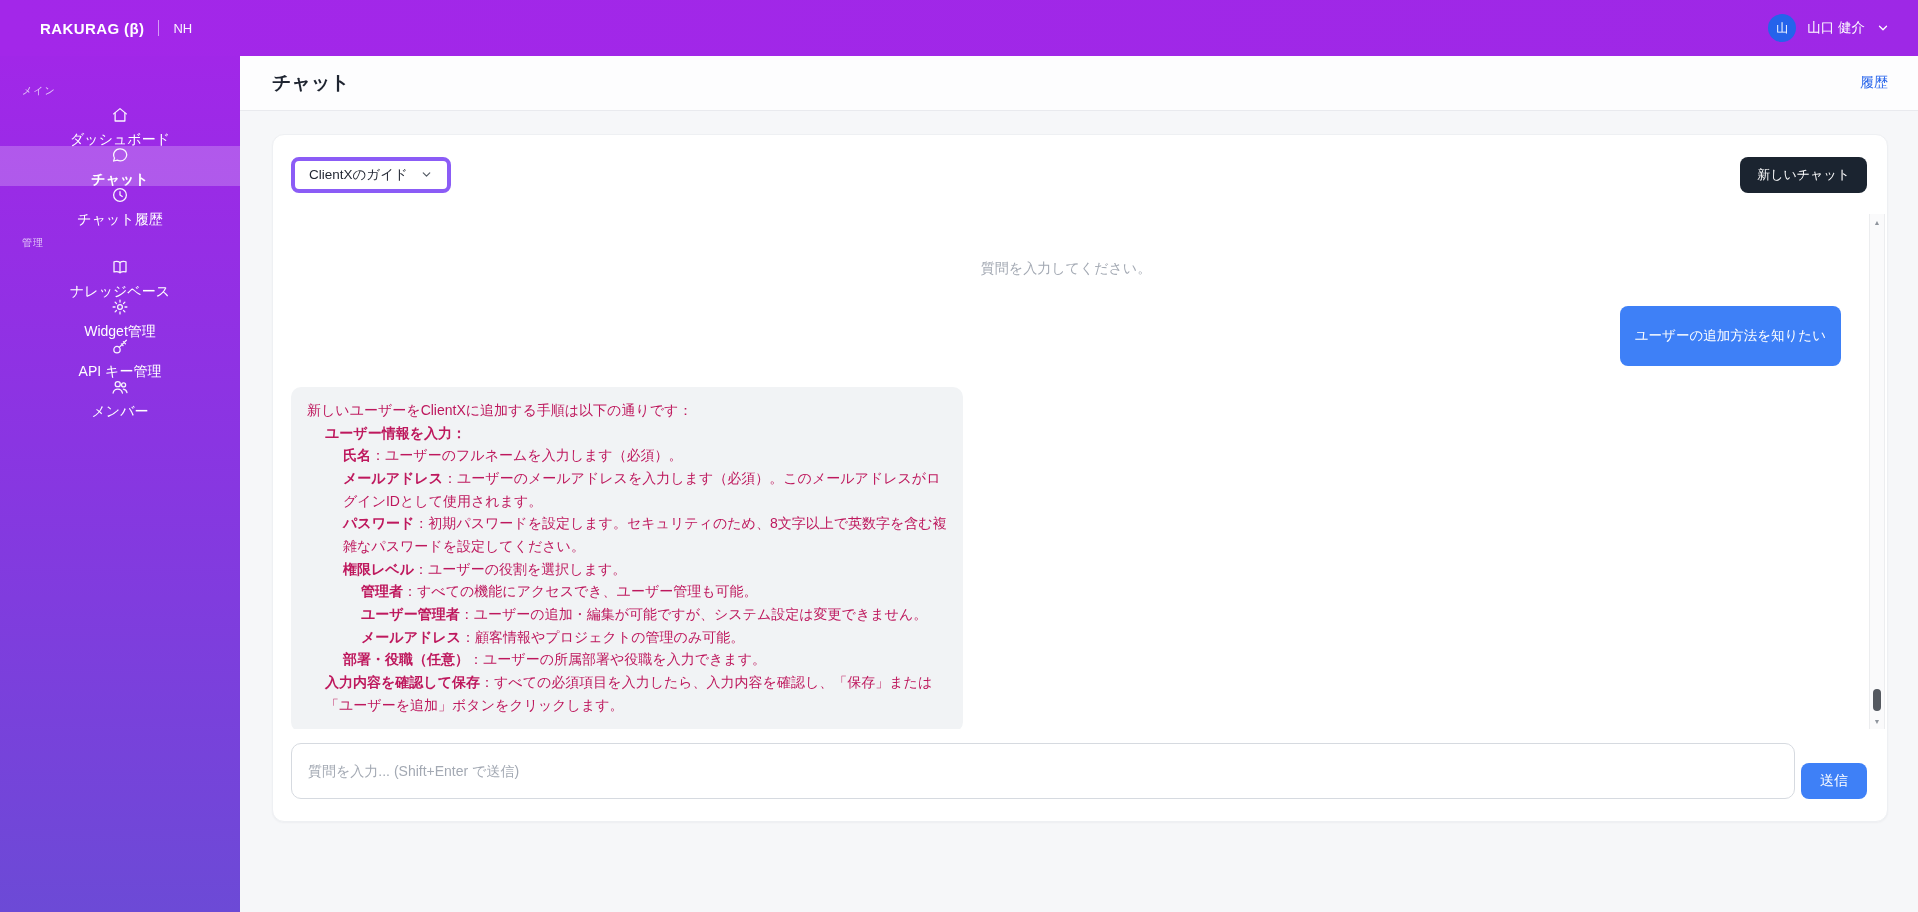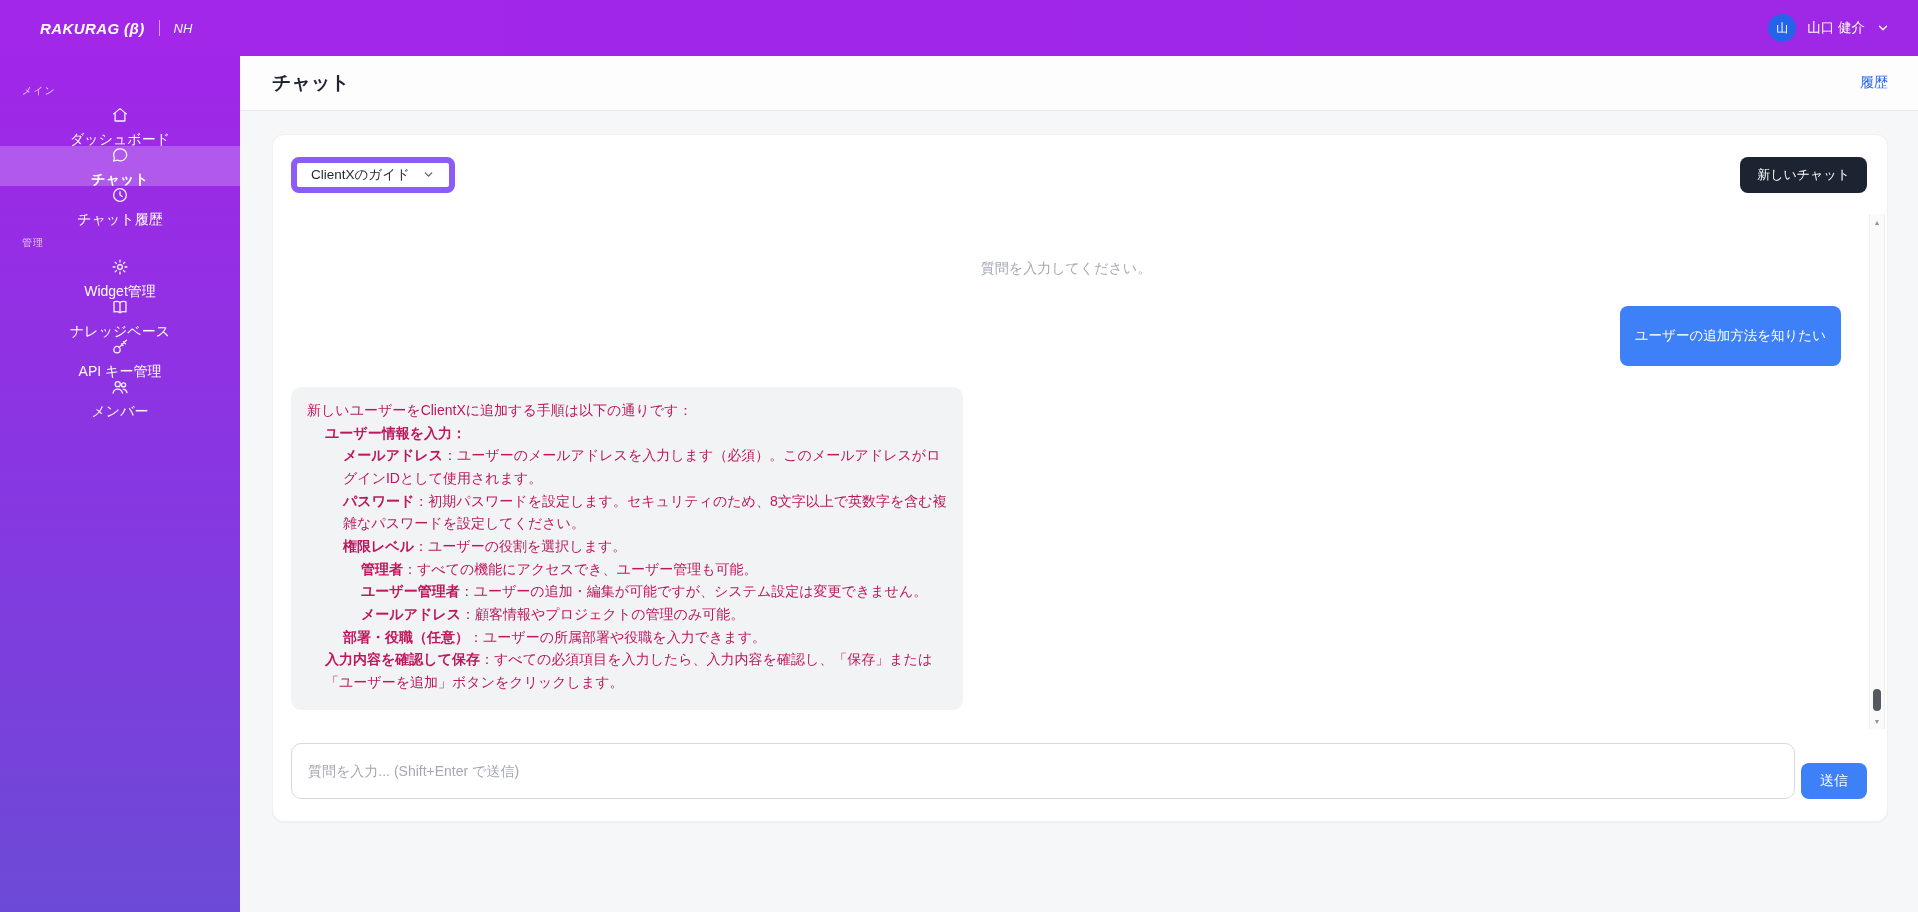--- a/index.html
+++ b/index.html
@@ -11,21 +11,21 @@
   }
   .app { width:100%; height:100%; display:flex; flex-direction:column; }
 
   
   .topbar {
     height:56px; flex:0 0 56px;
     background:linear-gradient(90deg,#A327E9 0%, #9E28E6 100%);
     display:flex; align-items:center; justify-content:space-between;
     padding:0 28px 0 40px; color:#fff;
   }
-  .topbar-left { display:flex; align-items:center;font-style:italic; }
+  .topbar-left { display:flex; align-items:center; }
   .brand { font-size:15px; font-weight:700; letter-spacing:.4px; }
   .brand-divider { width:1px; height:16px; background:rgba(255,255,255,.55); margin:0 14px; }
   .workspace { font-size:13px; color:rgba(255,255,255,.95); }
   .topbar-right { display:flex; align-items:center; gap:11px; cursor:pointer; }
   .avatar {
     width:28px; height:28px; border-radius:50%; background:#2563EB;
     display:flex; align-items:center; justify-content:center;
     font-size:12px; color:#fff;
   }
   .user-name { font-size:13.5px; }
@@ -74,21 +74,21 @@
   }
 
   
   .card-toolbar {
     flex:0 0 79px; display:flex; align-items:center; justify-content:space-between;
     padding:0 20px 0 18px;
   }
   .guide-select {
     display:inline-flex; align-items:center; gap:12px;
     height:36px; padding:0 14px;
-    background:#fff; border:6px solid #8b5cf6; border-radius:8px;
+    background:#fff; border:4px solid #8b5cf6; border-radius:8px;
     font-family:inherit; font-size:13.5px; color:#1F2430; cursor:pointer;
   }
   .guide-select .chev { width:13px; height:13px; color:#555C66; }
   .new-chat {
     height:36px; padding:0 17px;
     background:#1B2430; color:#fff; border:none; border-radius:8px;
     font-family:inherit; font-size:13px; cursor:pointer;
   }
 
   
@@ -192,34 +192,34 @@
               <circle cx="12" cy="12" r="8.5"></circle>
               <path d="M12 7.5V12l3 2"></path>
             </svg>
           </span>
           <span class="side-label">チャット履歴</span>
         </div>
         <div class="side-group-label">管理</div>
         <div class="side-item">
           <span class="icon">
             <svg viewBox="0 0 24 24" fill="none" stroke="currentColor" stroke-width="1.7" stroke-linecap="round" stroke-linejoin="round">
+              <path d="M12 6c-2.2-1.6-5.2-1.7-8-1v13.5c2.8-.7 5.8-.6 8 1 2.2-1.6 5.2-1.7 8-1V5c-2.8-.7-5.8-.6-8 1z"></path>
+              <path d="M12 6v13.5"></path>
+            </svg>
+          </span>
+          <span class="side-label">ナレッジベース</span>
+        </div>
+        <div class="side-item">
+          <span class="icon">
+            <svg viewBox="0 0 24 24" fill="none" stroke="currentColor" stroke-width="1.7" stroke-linecap="round" stroke-linejoin="round">
               <circle cx="12" cy="12" r="3.2"></circle>
               <path d="M12 2.8v2.6M12 18.6v2.6M2.8 12h2.6M18.6 12h2.6M5.5 5.5l1.8 1.8M16.7 16.7l1.8 1.8M18.5 5.5l-1.8 1.8M7.3 16.7l-1.8 1.8"></path>
             </svg>
           </span>
           <span class="side-label">Widget管理</span>
-        </div>
-        <div class="side-item">
-          <span class="icon">
-            <svg viewBox="0 0 24 24" fill="none" stroke="currentColor" stroke-width="1.7" stroke-linecap="round" stroke-linejoin="round">
-              <path d="M12 6c-2.2-1.6-5.2-1.7-8-1v13.5c2.8-.7 5.8-.6 8 1 2.2-1.6 5.2-1.7 8-1V5c-2.8-.7-5.8-.6-8 1z"></path>
-              <path d="M12 6v13.5"></path>
-            </svg>
-          </span>
-          <span class="side-label">ナレッジベース</span>
         </div>
         <div class="side-item">
           <span class="icon">
             <svg viewBox="0 0 24 24" fill="none" stroke="currentColor" stroke-width="1.7" stroke-linecap="round" stroke-linejoin="round">
               <circle cx="8" cy="15.5" r="4.2"></circle>
               <path d="M11 12.5 20.5 3M16.5 5l2.8 2.8M13.8 7.8l2.2 2.2"></path>
             </svg>
           </span>
           <span class="side-label">API キー管理</span>
         </div>
@@ -258,20 +258,21 @@
             <button class="new-chat">新しいチャット</button>
           </div>
 
           <div class="chat-area">
             <div class="chat-scroll">
               <div class="hint">質問を入力してください。</div>
               <div class="bubble-user">ユーザーの追加方法を知りたい</div>
               <div class="bubble-assistant" id="assistant-message">
                   <p class="line" style="padding-left: 0px;"><span>新しいユーザーをClientXに追加する手順は以下の通りです：</span></p>
                   <p class="line" style="padding-left: 18px;"><span class="bold">ユーザー情報を入力：</span></p>
+                  <p class="line" style="padding-left: 36px;"><span class="bold">氏名</span><span>：ユーザーのフルネームを入力します（必須）。</span></p>
                   <p class="line" style="padding-left: 36px;"><span class="bold">メールアドレス</span><span>：ユーザーのメールアドレスを入力します（必須）。このメールアドレスがログインIDとして使用されます。</span></p>
                   <p class="line" style="padding-left: 36px;"><span class="bold">パスワード</span><span>：初期パスワードを設定します。セキュリティのため、8文字以上で英数字を含む複雑なパスワードを設定してください。</span></p>
                   <p class="line" style="padding-left: 36px;"><span class="bold">権限レベル</span><span>：ユーザーの役割を選択します。</span></p>
                   <p class="line" style="padding-left: 54px;"><span class="bold">管理者</span><span>：すべての機能にアクセスでき、ユーザー管理も可能。</span></p>
                   <p class="line" style="padding-left: 54px;"><span class="bold">ユーザー管理者</span><span>：ユーザーの追加・編集が可能ですが、システム設定は変更できません。</span></p>
                   <p class="line" style="padding-left: 54px;"><span class="bold">メールアドレス</span><span>：顧客情報やプロジェクトの管理のみ可能。</span></p>
                   <p class="line" style="padding-left: 36px;"><span class="bold">部署・役職（任意）</span><span>：ユーザーの所属部署や役職を入力できます。</span></p>
                   <p class="line" style="padding-left: 18px;"><span class="bold">入力内容を確認して保存</span><span>：すべての必須項目を入力したら、入力内容を確認し、「保存」または「ユーザーを追加」ボタンをクリックします。</span></p>
                 </div>
             </div>

